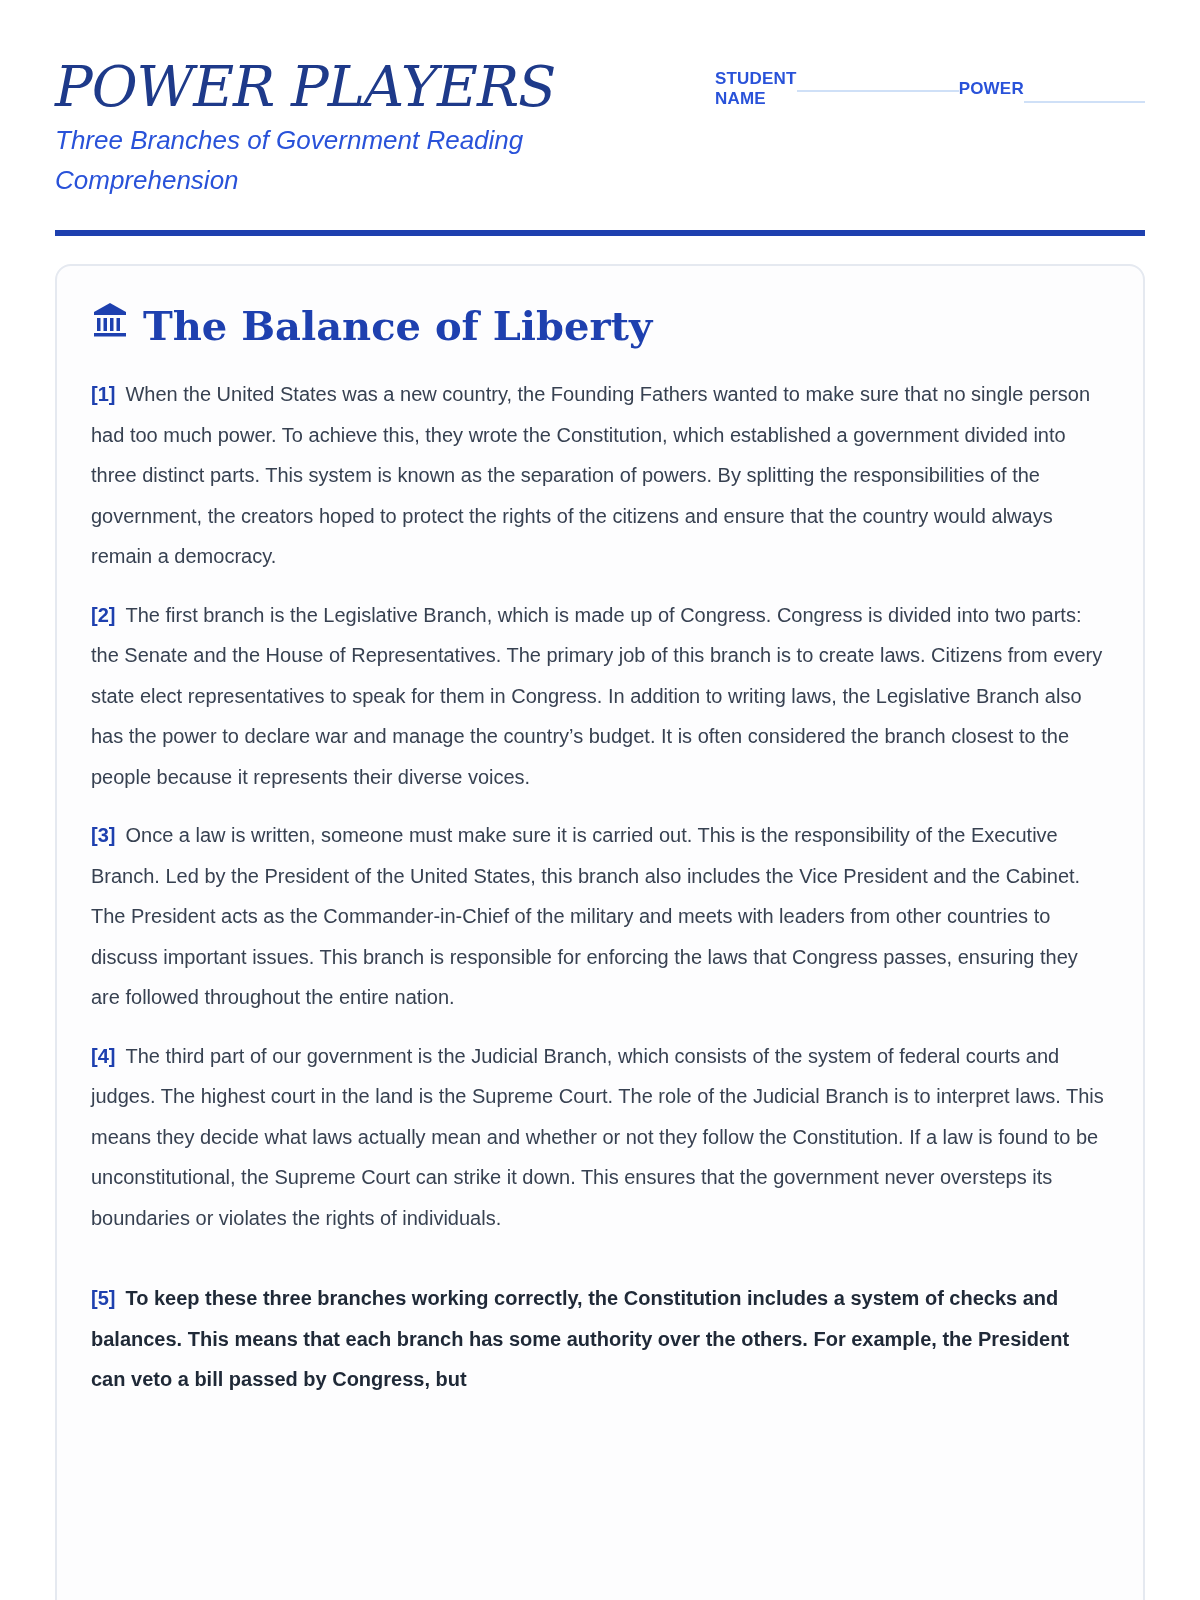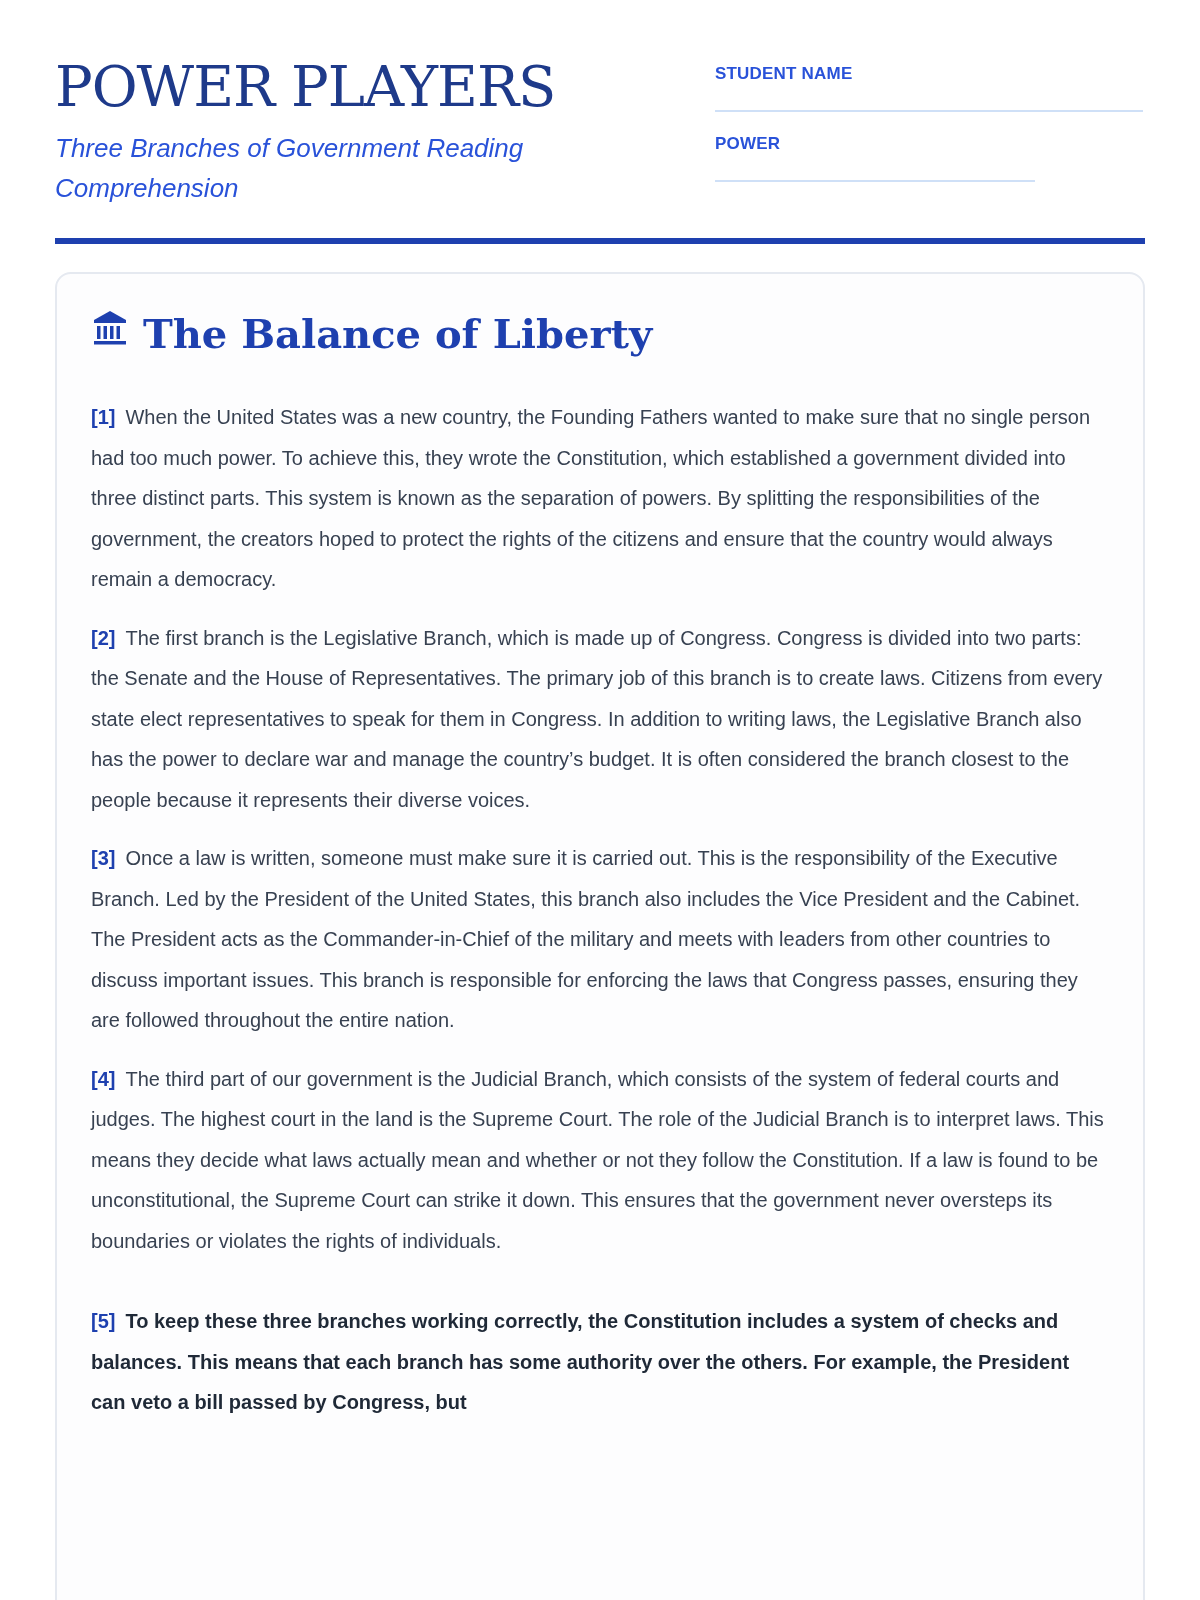--- a/index.html
+++ b/index.html
@@ -1,32 +1,32 @@
 <!DOCTYPE html>
 <html><head>
 <meta charset="utf-8">
 <style>
   * { box-sizing: border-box; margin: 0; padding: 0; }
   html, body { width: 1200px; height: 1600px; overflow: hidden; background: #ffffff; }
   body { font-family: "Liberation Sans", "DejaVu Sans", sans-serif; color: #374151; }
   .page { position: relative; width: 1200px; padding: 0 55px; }
 
   .header { display: flex; justify-content: space-between; align-items: flex-start; padding-top: 56px; }
-  .title { font-family: "DejaVu Serif", "Liberation Serif", serif; font-size: 56px; font-weight: 400; color: #1e3a8a; letter-spacing: -1px; line-height: 62px; }
-  .subtitle { font-family: "Liberation Sans", sans-serif; font-style: italic; font-size: 26px; color: #2952d9; line-height: 40px; margin-top: 10px; width: 560px; }
-  .fields { width: 430px; padding-top: 8px; display: flex; flex-direction: column; align-items: flex-start; }
+  .title { font-family: "DejaVu Serif", "Liberation Serif", serif; font-size: 56px; font-weight: 400; color: #1e3a8a; letter-spacing: -1px; line-height: 62px; font-style: italic; }
+  .subtitle { font-family: "Liberation Sans", sans-serif; font-style: italic; font-size: 26px; color: #2952d9; line-height: 40px; margin-top: 2px; width: 560px; }
+  .fields { width: 430px; padding-top: 8px; display: flex; flex-direction: row; align-items: center; }
   .field-label { font-family: "Liberation Sans", sans-serif; font-weight: 700; font-size: 17px; color: #2952d9; letter-spacing: 0.2px; }
   .field-line { border-bottom: 2px solid #cfe0f7; height: 2px; margin-top: 26px; }
   .field-line.name { width: 428px; margin-bottom: 22px; }
   .field-line.date { width: 320px; }
 
   .rule { height: 6px; background: #1e40af; margin-top: 30px; }
 
   .card { margin-top: 28px; border: 2px solid #e5e9f0; border-radius: 16px; background: #fdfdfe; padding: 30px 34px 40px 34px; height: 1400px; }
-  .card-title { display: flex; align-items: center; gap: 14px; font-family: "DejaVu Serif", "Liberation Serif", serif; font-size: 40px; color: #1e40af; line-height: 60px; margin-bottom: 33px; }
+  .card-title { display: flex; align-items: center; gap: 14px; font-family: "DejaVu Serif", "Liberation Serif", serif; font-size: 40px; color: #1e40af; line-height: 60px; margin-bottom: 18px; }
   .card-title svg { width: 38px; height: 40px; }
 
   .para { font-family: "Liberation Sans", sans-serif; font-size: 20px; line-height: 40.5px; color: #374151; margin-bottom: 18px; }
   .para .num { font-weight: 700; color: #1e40af; margin-right: 10px; }
   .para.strong { color: #1f2937; font-weight: 600; margin-top: 40px; }
 </style>
 </head>
 <body>
 
 <div class="page">

